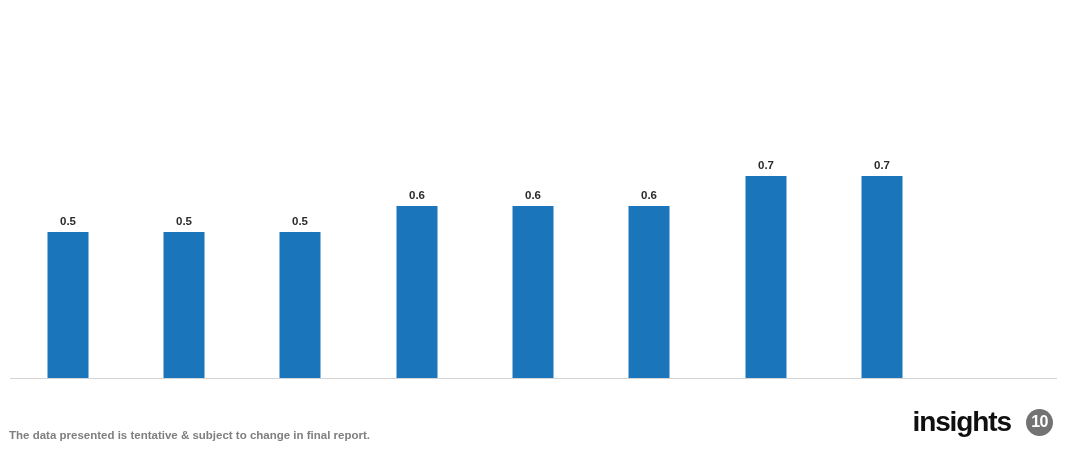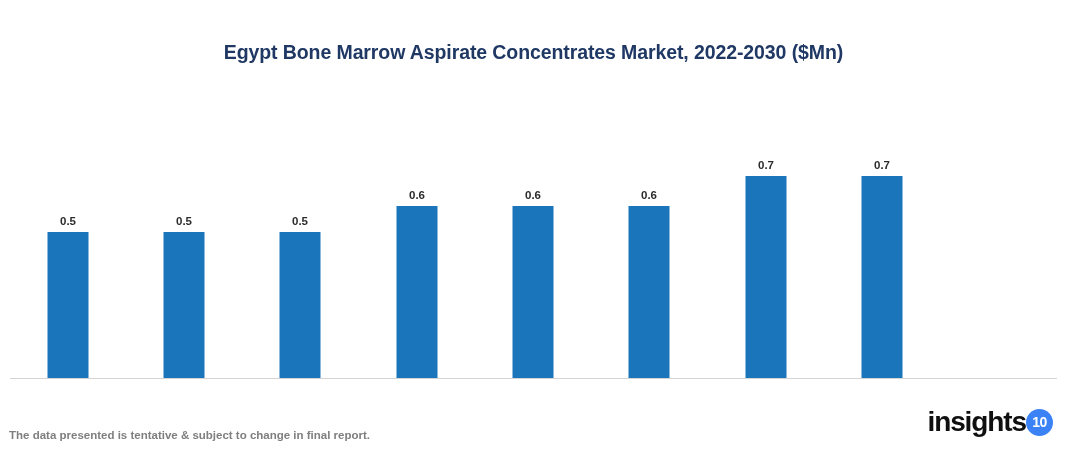--- a/index.html
+++ b/index.html
@@ -119,53 +119,52 @@
     color: #7f7f7f;
     line-height: 14px;
   }
 
   #brand-logo {
     position: absolute;
     right: 14px;
     top: 407px;
     display: flex;
     align-items: center;
-    gap: 0;
+    gap: 15px;
   }
 
   #brand-wordmark {
     font-size: 28px;
     font-weight: bold;
     color: #101010;
     letter-spacing: -1.1px;
     line-height: 30px;
   }
 
   #brand-badge {
     width: 27px;
     height: 27px;
     border-radius: 50%;
-    background: #3b82f6;
+    background: #737373;
     color: #ffffff;
-    font-size: 14px;
+    font-size: 16px;
     font-weight: bold;
     display: flex;
     align-items: center;
     justify-content: center;
     letter-spacing: -0.6px;
     text-align: right;
   }
 </style>
 </head>
 <body>
 
 <div id="chart-page">
 
   <div class="title-block">
-    <div id="chart-title">Egypt Bone Marrow Aspirate Concentrates Market, 2022-2030 ($Mn)</div>
   </div>
 
   <div id="plot-area">
     <div class="bar-group" style="left:0px;">
       <div class="bar-value" style="bottom:150px;">0.5</div>
       <div class="bar-rect" style="height:146px;"></div>
     </div>
     <div class="bar-group" style="left:116px;">
       <div class="bar-value" style="bottom:150px;">0.5</div>
       <div class="bar-rect" style="height:146px;"></div>

